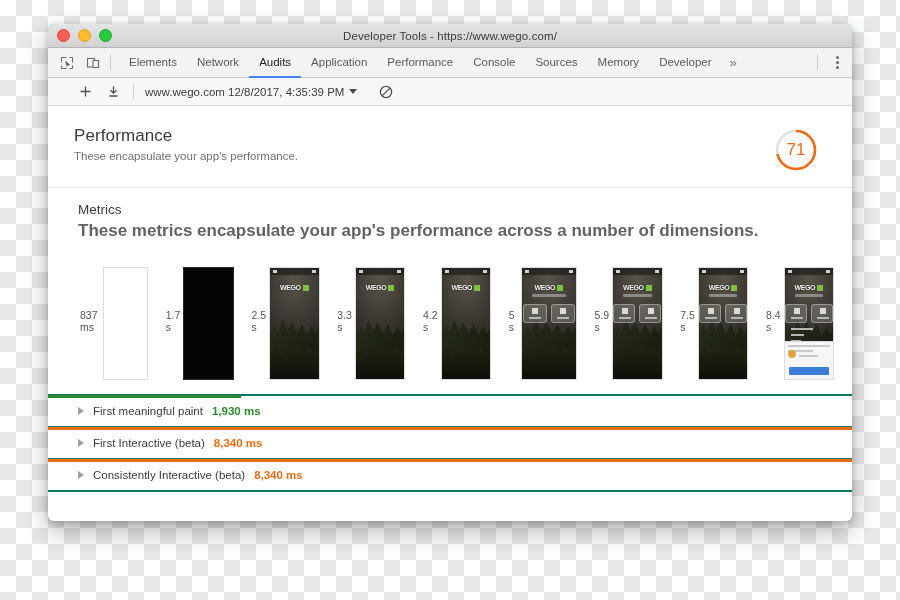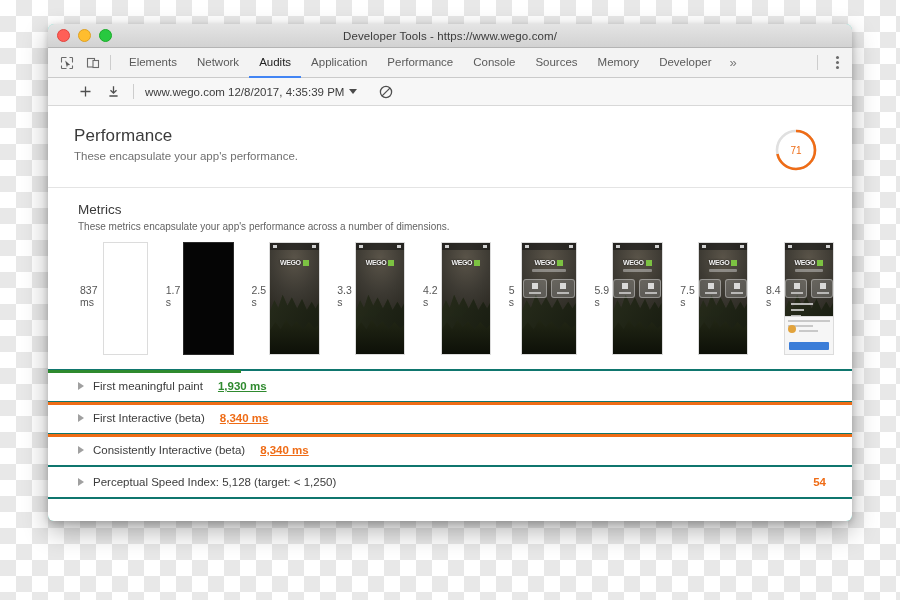--- a/index.html
+++ b/index.html
@@ -207,37 +207,38 @@
     margin-right: 8px;
     flex: none;
   }
   #score-gauge svg { display: block; }
   #score-value {
     position: absolute;
     inset: 0;
     display: flex;
     align-items: center;
     justify-content: center;
-    font-size: 10px;
+    font-size: 17px;
     color: #ef6c16;
   }
 
   #metrics-section {
     padding: 14px 16px 0 30px;
   }
   #metrics-title {
     font-size: 13.5px;
     color: #3a3a3a;
     margin: 0 0 4px 0;
     font-weight: normal;
   }
   #metrics-sub {
-    font-size: 10px;
+    font-size: 17px;
     color: #636363;
-    margin-bottom: 10px;
+    margin-bottom: 26px;
+    font-weight: bold;
   }
 
   
   #filmstrip {
     display: flex;
     justify-content: space-between;
     padding: 0 2px 0 2px;
   }
   .frame {
     display: flex;
@@ -418,23 +419,22 @@
     width: 0; height: 0;
     border-top: 4px solid transparent;
     border-bottom: 4px solid transparent;
     border-left: 6px solid #a0a0a0;
     margin-right: 9px;
     flex: none;
     display: block;
   }
   .metric-label { color: #3c3c3c; }
   .metric-value {
-    margin-left: 15px;
+    margin-left: 9px;
     font-weight: bold;
-    text-decoration: underline;
   }
   .metric-score {
     margin-left: auto;
     font-weight: bold;
     font-size: 11.5px;
   }
   .v-green  { color: #2f8a2f; }
   .v-orange { color: #ef6c16; }
   .bar-green  { background: #2f8a2f; }
   .bar-orange { background: #ef6c16; }
@@ -690,22 +690,17 @@
           <span class="tri"></span>
           <span class="metric-label">First Interactive (beta)</span>
           <span class="metric-value v-orange">8,340 ms</span>
         </div>
         <div class="metric-row">
           <div class="metric-bar bar-orange" style="width:100%"></div>
           <span class="tri"></span>
           <span class="metric-label">Consistently Interactive (beta)</span>
           <span class="metric-value v-orange">8,340 ms</span>
         </div>
-        <div class="metric-row">
-          <span class="tri"></span>
-          <span class="metric-label">Perceptual Speed Index: 5,128 (target: &lt; 1,250)</span>
-          <span class="metric-score s-orange">54</span>
-        </div>
         <div class="metric-row"></div>
       </div>
 
   </div>
 </div>
 
 </body></html>

